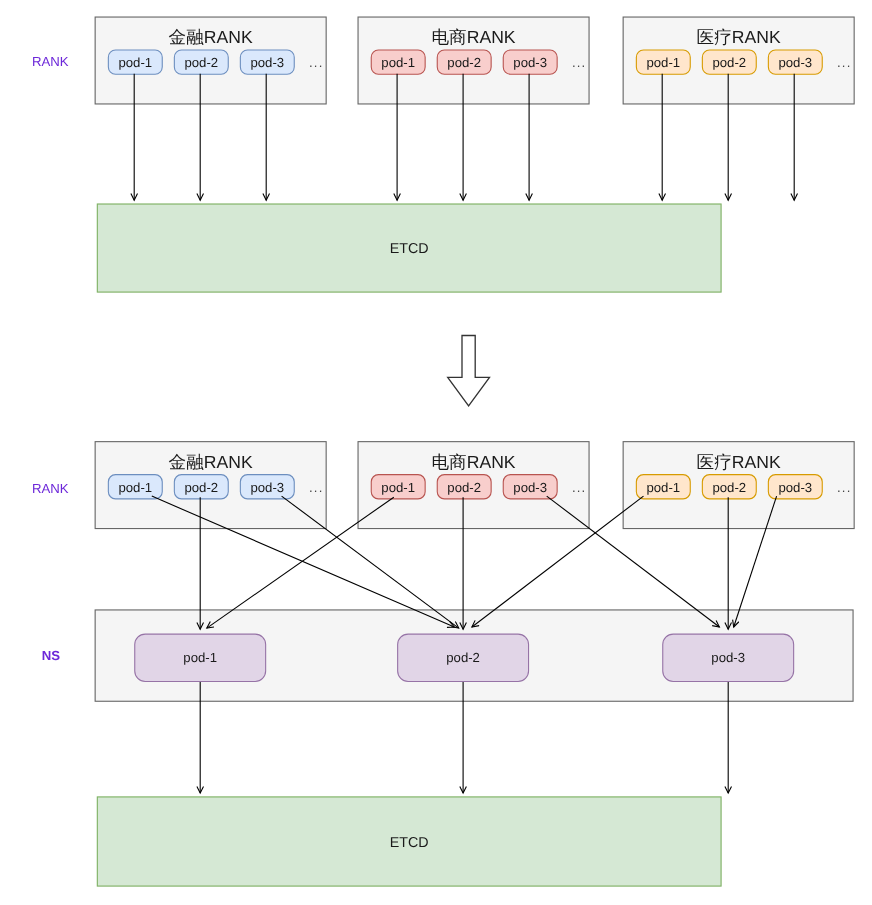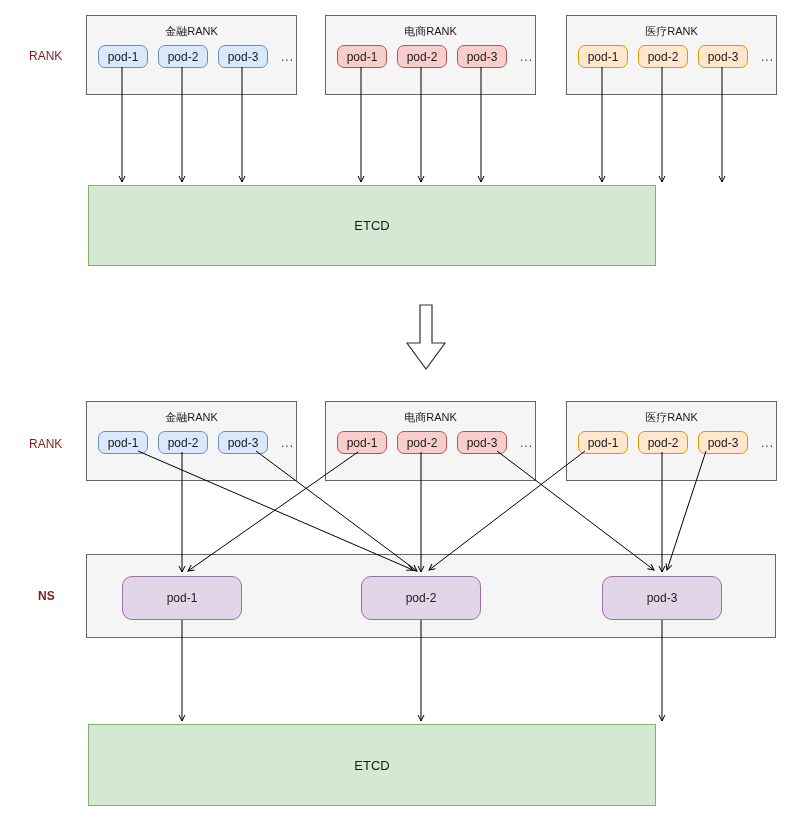--- a/index.html
+++ b/index.html
@@ -1,25 +1,25 @@
 <!DOCTYPE html>
 <html style="--pod_blue_fill: #dae8fc; --pod_blue_stroke: #6c8ebf; --pod_red_fill: #f8cecc; --pod_red_stroke: #b85450; --pod_orange_fill: #ffe6cc; --pod_orange_stroke: #d79b00; --pod_purple_fill: #e1d5e7; --pod_purple_stroke: #9673a6; --etcd_fill: #d5e8d4; --etcd_stroke: #82b366; --group_fill: #f5f5f5; --group_stroke: #666666; --line_color: #000000;"><head>
 <meta charset="utf-8">
 <style>
   html, body { margin:0; padding:0; background:#ffffff; }
   .canvas {
     position:relative; width:793px; height:823px; background:#ffffff;
     font-family:"Liberation Sans", sans-serif; color:#1a1a1a; overflow:hidden;
   }
-  .side-label { position:absolute; font-size:12px; color:#7f1d1d; }
+  .side-label { position:absolute; font-size:12px; color:#6d28d9; }
   .group {
     position:absolute; width:211px; height:80px; box-sizing:border-box;
     background:var(--group_fill); border:1px solid var(--group_stroke);
   }
-  .group-title { text-align:center; margin-top:8px; font-size:11px; }
+  .group-title { text-align:center; margin-top:8px; font-size:16px; }
   .pod-row { position:absolute; left:11px; top:29px; display:flex; align-items:center; gap:10px; }
   .pod {
     width:50px; height:23px; box-sizing:border-box; border-radius:7px;
     display:flex; align-items:center; justify-content:center; font-size:12px; color:#1a1a1a;
   }
   .pod.blue   { background:var(--pod_blue_fill);   border:1px solid var(--pod_blue_stroke); }
   .pod.red    { background:var(--pod_red_fill);    border:1px solid var(--pod_red_stroke); }
   .pod.orange { background:var(--pod_orange_fill); border:1px solid var(--pod_orange_stroke); }
   .more { font-size:12px; color:#444; margin-left:3px; letter-spacing:1px; }
   .etcd {

